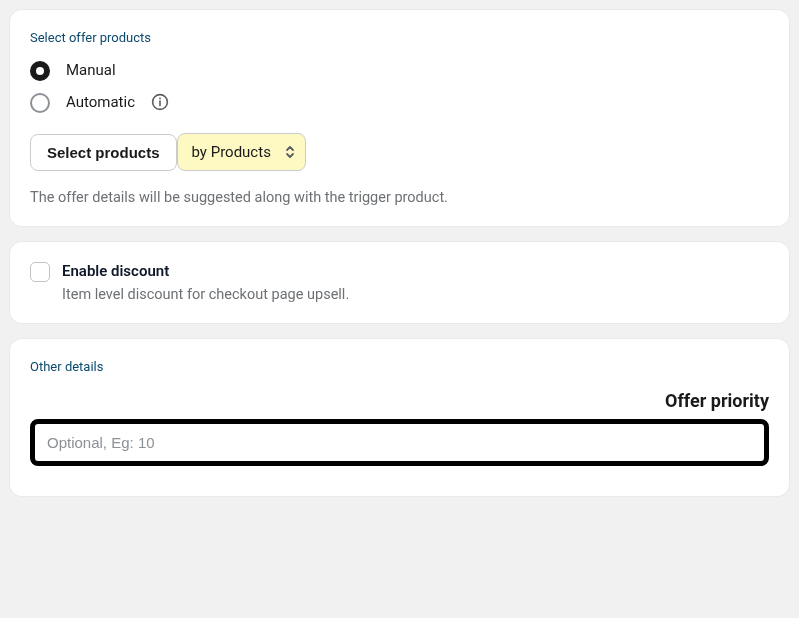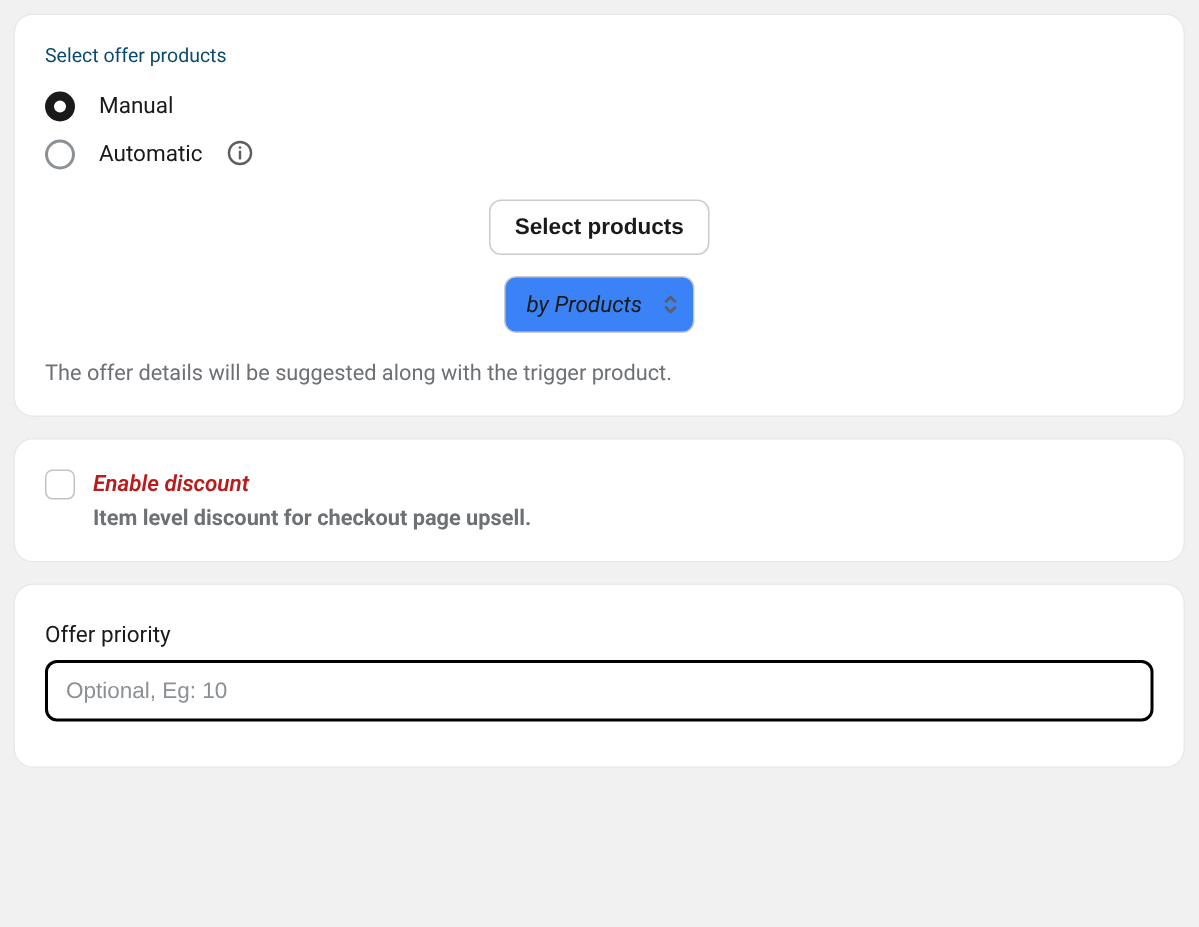--- a/index.html
+++ b/index.html
@@ -57,46 +57,43 @@
     }
     .info-icon {
       display: inline-flex;
       width: 18px;
       height: 18px;
       color: #5c5f62;
     }
     .button-row {
       display: flex;
       align-items: center;
-      gap: 14px;
       margin-bottom: 18px;
-      flex-direction: column;
     }
     .btn {
       font-size: 15px;
       font-weight: 550;
       color: #1a1a1a;
       background: #ffffff;
       border: 1px solid #c9cccf;
       border-radius: 8px;
       padding: 9px 16px;
       cursor: pointer;
     }
     .select-wrap {
       position: relative;
       display: inline-flex;
       align-items: center;
       border: 1px solid #c9cccf;
       border-radius: 8px;
       padding: 9px 34px 9px 14px;
       font-size: 15px;
       color: #1a1a1a;
-      background: #3b82f6;
+      background: #fef9c3;
       cursor: pointer;
-      font-style: italic;
     }
     .select-caret {
       position: absolute;
       right: 10px;
       display: inline-flex;
       flex-direction: column;
       gap: 1px;
       color: #5c5f62;
     }
     .help-text {
@@ -117,40 +114,39 @@
       gap: 12px;
     }
     .checkbox-texts {
       display: flex;
       flex-direction: column;
       gap: 6px;
     }
     .checkbox-label {
       font-size: 15px;
       font-weight: 600;
-      color: #b91c1c;
-      font-style: italic;
+      color: #0f172a;
     }
     .checkbox-sub {
       font-size: 14.5px;
       color: #6d7175;
-      font-weight: bold;
     }
     .field-label {
-      font-size: 15px;
-      font-weight: 400;
+      font-size: 18px;
+      font-weight: 700;
       color: #1a1a1a;
       margin-bottom: 8px;
       margin-top: 4px;
+      text-align: right;
     }
     .text-input {
       width: 100%;
       font-size: 15px;
       color: #1a1a1a;
-      border: 2px solid #000000;
+      border: 5px solid #000000;
       border-radius: 8px;
       padding: 10px 12px;
       outline: none;
       margin-bottom: 10px;
     }
     .text-input::placeholder {
       color: #8c9196;
     }
   </style>
 </head>
@@ -197,15 +193,16 @@
   <div class="checkbox-block">
     <span class="checkbox"></span>
     <div class="checkbox-texts">
       <span class="checkbox-label">Enable discount</span>
       <span class="checkbox-sub">Item level discount for checkout page upsell.</span>
     </div>
   </div>
 </div>
 
 <div class="card">
+  <div class="section-title">Other details</div>
   <div class="field-label">Offer priority</div>
   <input type="text" class="text-input" placeholder="Optional, Eg: 10" style="">
 </div>
 
 </body></html>

